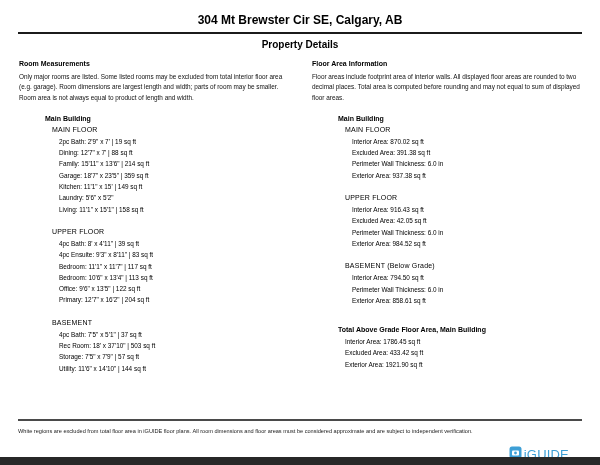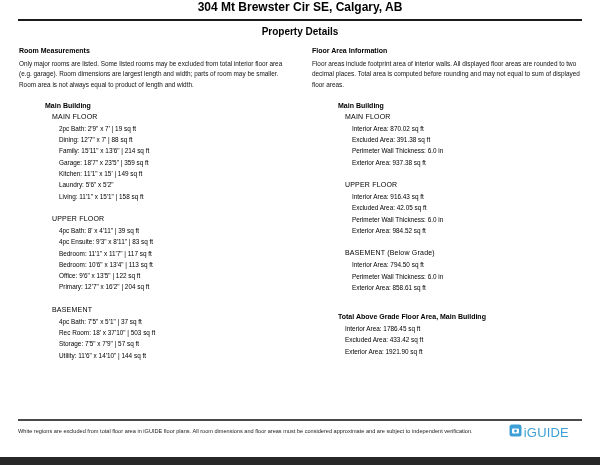--- a/index.html
+++ b/index.html
@@ -1,39 +1,39 @@
 <!DOCTYPE html>
 <html><head>
 <meta charset="utf-8">
 <style>
   html,body{margin:0;padding:0;background:#fff;}
   .page{
     position:relative;width:600px;height:465px;background:#ffffff;
     font-family:"Liberation Sans", sans-serif;color:#000;overflow:hidden;
   }
-  .title{text-align:center;font-size:12px;font-weight:700;}
+  .title{padding-top:13px;text-align:center;font-size:12px;font-weight:700;}
   .rule-top{margin:5px 18px 0 18px;border-top:2px solid #1b1b1b;}
   .subtitle{margin-top:5px;text-align:center;font-size:10px;font-weight:700;}
   .columns{display:flex;margin:10px 19px 0 19px;}
   .col{flex:1;}
   .col.left{padding-right:16px;}
   .col.right{padding-left:8px;}
   .sec-h{font-size:7px;font-weight:700;margin-bottom:5px;}
   .desc{font-size:6.4px;line-height:10.3px;color:#111;}
   .building{margin-top:12px;margin-left:26px;}
   .bname{font-size:7px;font-weight:700;}
   .floor-group{margin-top:4px;margin-bottom:13px;}
   .floor-name{font-size:7px;margin-left:7px;margin-bottom:3px;letter-spacing:0.2px;}
   .line{font-size:6.4px;margin-left:14px;line-height:11.3px;white-space:nowrap;}
   .total-block{margin-top:20px;margin-left:26px;}
   .total-h{font-size:7px;font-weight:700;margin-bottom:3px;}
   .total-block .line{margin-left:7px;}
   .footer-rule{position:absolute;left:18px;right:18px;top:419px;border-top:2px solid #4a4a4a;}
   .footer-text{position:absolute;left:18px;top:428px;width:470px;font-size:5.6px;color:#222;}
-  .logo{position:absolute;right:31px;top:423px;display:flex;align-items:center;gap:2px;}
+  .logo{position:absolute;right:31px;top:445px;display:flex;align-items:center;gap:2px;}
   .logo-text{font-size:13px;color:#3d9fd6;letter-spacing:0.2px;}
   .bottom-bar{position:absolute;left:0;right:0;bottom:0;height:8px;background:#282828;}
 </style>
 </head>
 <body>
 
 <div class="page">
 
   <div class="title">304 Mt Brewster Cir SE, Calgary, AB</div>
   <div class="rule-top"></div>

